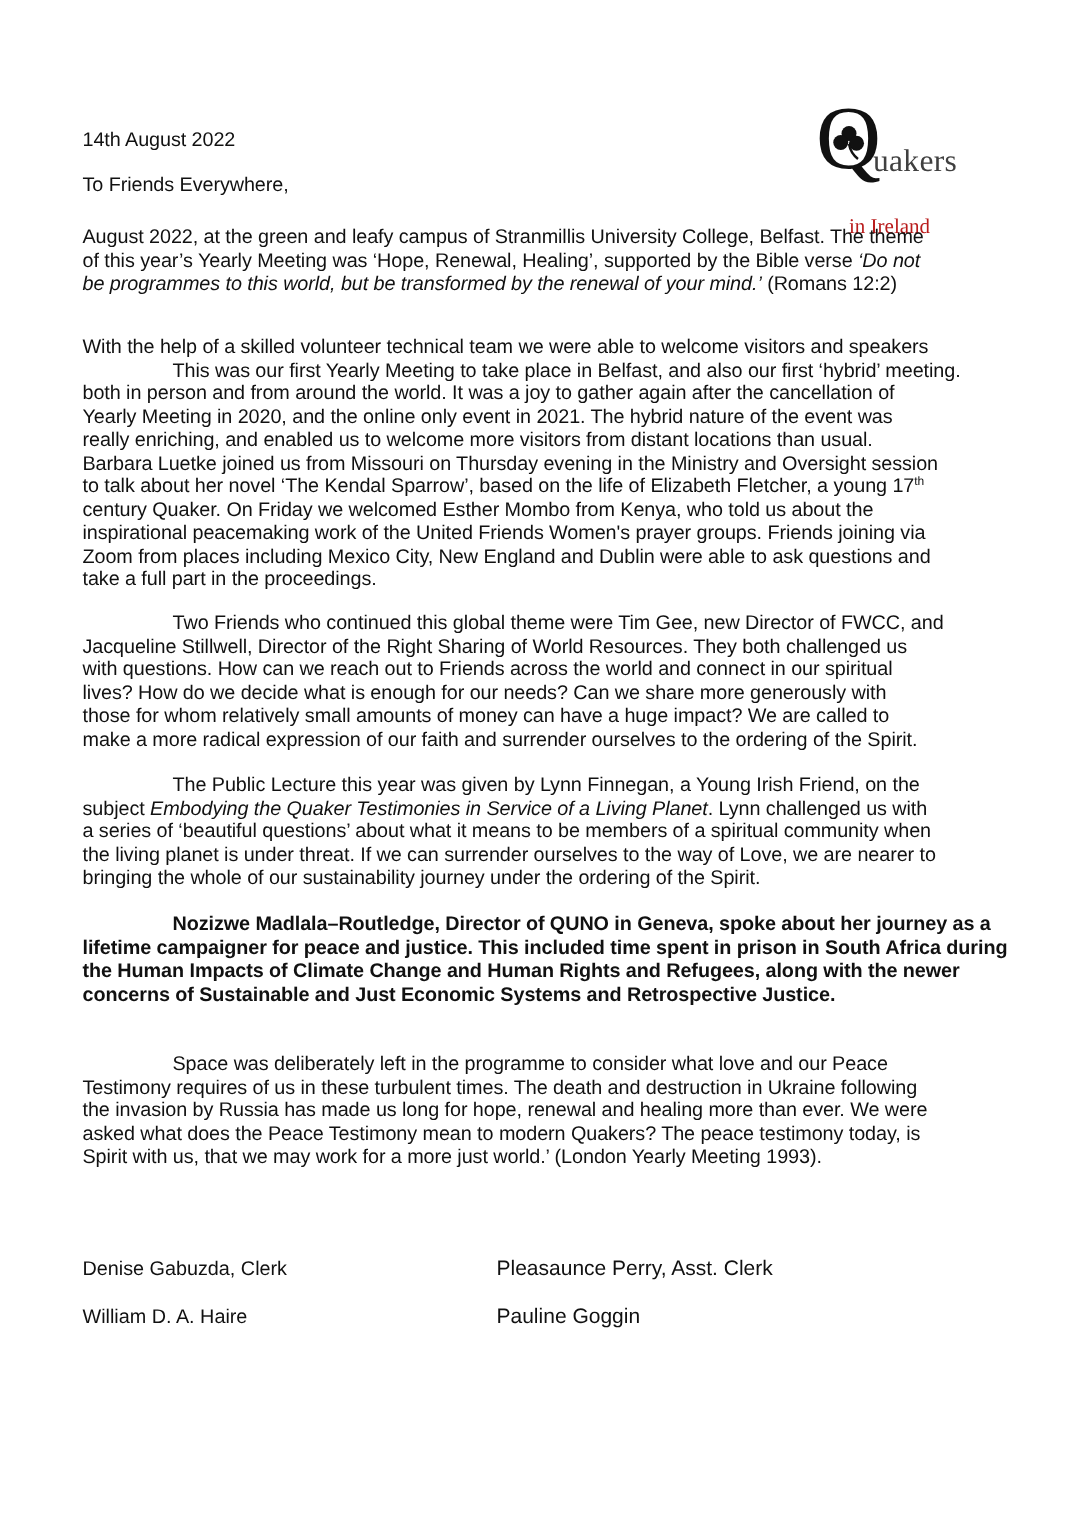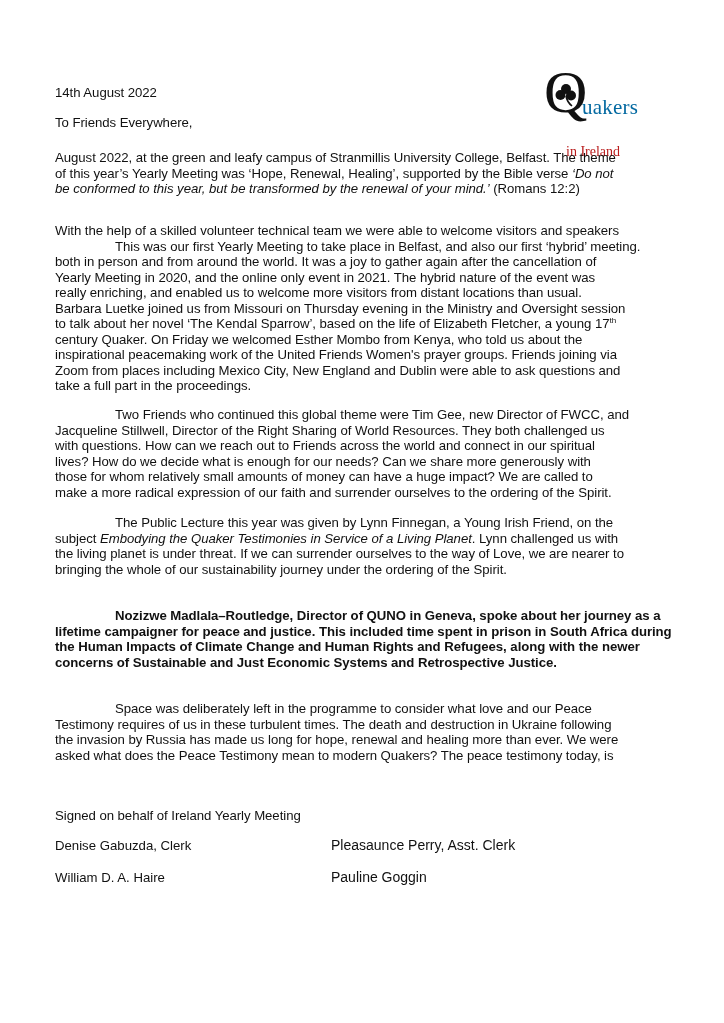--- a/index.html
+++ b/index.html
@@ -45,21 +45,21 @@
       width: 22px;
       height: 24px;
     }
     .logo-uakers {
       position: absolute;
       left: 38px;
       top: 28px;
       font-family: "Liberation Serif", serif;
       font-size: 21px;
       line-height: 22px;
-      color: #0369a1;
+      color: #404040;
       letter-spacing: 0.2px;
     }
     .logo-ireland {
       position: absolute;
       left: 22px;
       top: 50px;
       font-family: "Liberation Serif", serif;
       font-size: 14px;
       line-height: 14px;
       color: #b91c1c;
@@ -120,21 +120,21 @@
     <span class="line">14th August 2022</span>
   </div>
 
   <div class="text" style="top:115px;">
     <span class="line">To Friends Everywhere,</span>
   </div>
 
   <div class="text" style="top:150px;">
     <span class="line">August 2022, at the green and leafy campus of Stranmillis University College, Belfast.   The theme</span>
     <span class="line"><span>of this year’s Yearly Meeting was ‘Hope, Renewal, Healing’, supported by the Bible verse  </span><i>‘Do not</i></span>
-    <span class="line"><i>be conformed to this year, but be transformed by the renewal of your mind.’</i><span>  (Romans 12:2)</span></span>
+    <span class="line"><i>be programmes to this world, but be transformed by the renewal of your mind.’</i><span>  (Romans 12:2)</span></span>
   </div>
 
   <div class="text" style="top:223px;">
     <span class="line">With the help of a skilled volunteer technical team we were able to welcome visitors and speakers</span>
     <span class="line indent">This was our first Yearly Meeting to take place in Belfast, and also our first ‘hybrid’ meeting.</span>
     <span class="line">both in person and from around the world.  It was a joy to gather again after the cancellation of</span>
     <span class="line">Yearly Meeting in 2020, and the online only event in 2021.  The hybrid nature of the event was</span>
     <span class="line">really enriching, and enabled us to welcome more visitors from distant locations than usual.</span>
     <span class="line">Barbara Luetke joined us from Missouri on Thursday evening in the Ministry and Oversight session</span>
     <span class="line"><span>to talk about her novel ‘The Kendal Sparrow’, based on the life of Elizabeth Fletcher, a young 17</span><sup>th</sup></span>
@@ -149,40 +149,39 @@
     <span class="line">Jacqueline Stillwell, Director of the Right Sharing of World Resources.  They both challenged us</span>
     <span class="line">with questions.  How can we reach out to Friends across the world and connect in our spiritual</span>
     <span class="line">lives?  How do we decide what is enough for our needs?  Can we share more generously with</span>
     <span class="line">those for whom relatively small amounts of money can have a huge impact?  We are called to</span>
     <span class="line">make a more radical expression of our faith and surrender ourselves to the ordering of the Spirit.</span>
   </div>
 
   <div class="text" style="top:515px;">
     <span class="line indent">The Public Lecture this year was given by Lynn Finnegan, a Young Irish Friend, on the</span>
     <span class="line"><span>subject </span><i>Embodying the Quaker Testimonies in Service of a Living Planet</i><span>.   Lynn challenged us with</span></span>
+    <span class="line">a series of ‘beautiful questions’ about what it means to be members of a spiritual community when</span>
     <span class="line">the living planet is under threat.  If we can surrender ourselves to the way of Love, we are nearer to</span>
     <span class="line">bringing the whole of our sustainability journey under the ordering of the Spirit.</span>
   </div>
 
   <div class="text" style="top:608px;font-weight:bold;">
     <span class="line indent">Nozizwe Madlala–Routledge, Director of QUNO in Geneva, spoke about her journey as a</span>
     <span class="line">lifetime campaigner for peace and justice.  This included time spent in prison in South Africa during</span>
     <span class="line">the Human Impacts of Climate Change and Human Rights and Refugees, along with the newer</span>
     <span class="line">concerns of Sustainable and Just Economic Systems and Retrospective Justice.</span>
   </div>
 
   <div class="text" style="top:701px;">
     <span class="line indent">Space was deliberately left in the programme to consider what love and our Peace</span>
     <span class="line">Testimony requires of us in these turbulent times. The death and destruction in Ukraine following</span>
     <span class="line">the invasion by Russia has made us long for hope, renewal and healing more than ever.  We were</span>
     <span class="line">asked what does the Peace Testimony mean to modern Quakers? The peace testimony today, is</span>
+    <span class="line">Spirit with us, that we may work for a more just world.’  (London Yearly Meeting 1993).</span>
   </div>
 
-  <div class="text" style="top:808px;">
-    <span class="line">Signed on behalf of Ireland Yearly Meeting</span>
-  </div>
 
   <div class="sig-row" style="top:838px;">Denise Gabuzda, Clerk</div>
   <div class="sig-right" style="top:838px;">Pleasaunce Perry, Asst. Clerk</div>
   <div class="sig-row" style="top:870px;">William D. A.  Haire</div>
   <div class="sig-right" style="top:870px;">Pauline Goggin</div>
 
 </div>
 
 </body></html>

